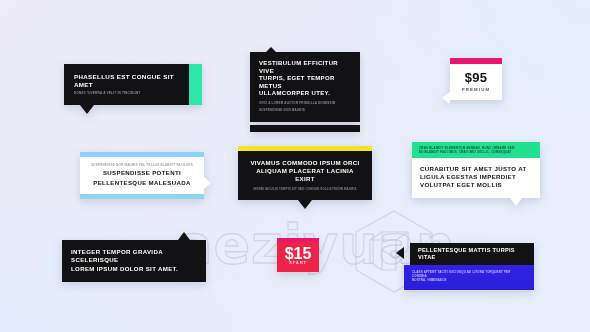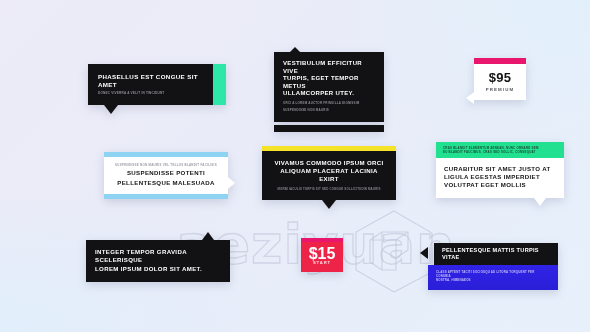--- a/index.html
+++ b/index.html
@@ -30,21 +30,21 @@
     font-size:54px;line-height:54px;color:transparent;
     -webkit-text-stroke:1.3px #b9bcd2;
   }
   #wm-text .l2{
     font-size:44px;line-height:46px;margin-left:176px;color:transparent;
     -webkit-text-stroke:1.3px #b9bcd2;
   }
 
   
   .card{position:absolute;}
-  .shadow{filter:drop-shadow(0 3px 5px rgba(60,60,110,.18));margin-left:24px;}
+  .shadow{filter:drop-shadow(0 3px 5px rgba(60,60,110,.18));}
 
   .bar{display:block;}
   .body{position:relative;}
   .t1{font-weight:700;letter-spacing:.35px;}
   .sub{font-weight:700;letter-spacing:.2px;transform:scale(1,.95);transform-origin:left center;}
 
   
   .tail{position:absolute;width:0;height:0;}
 
   

